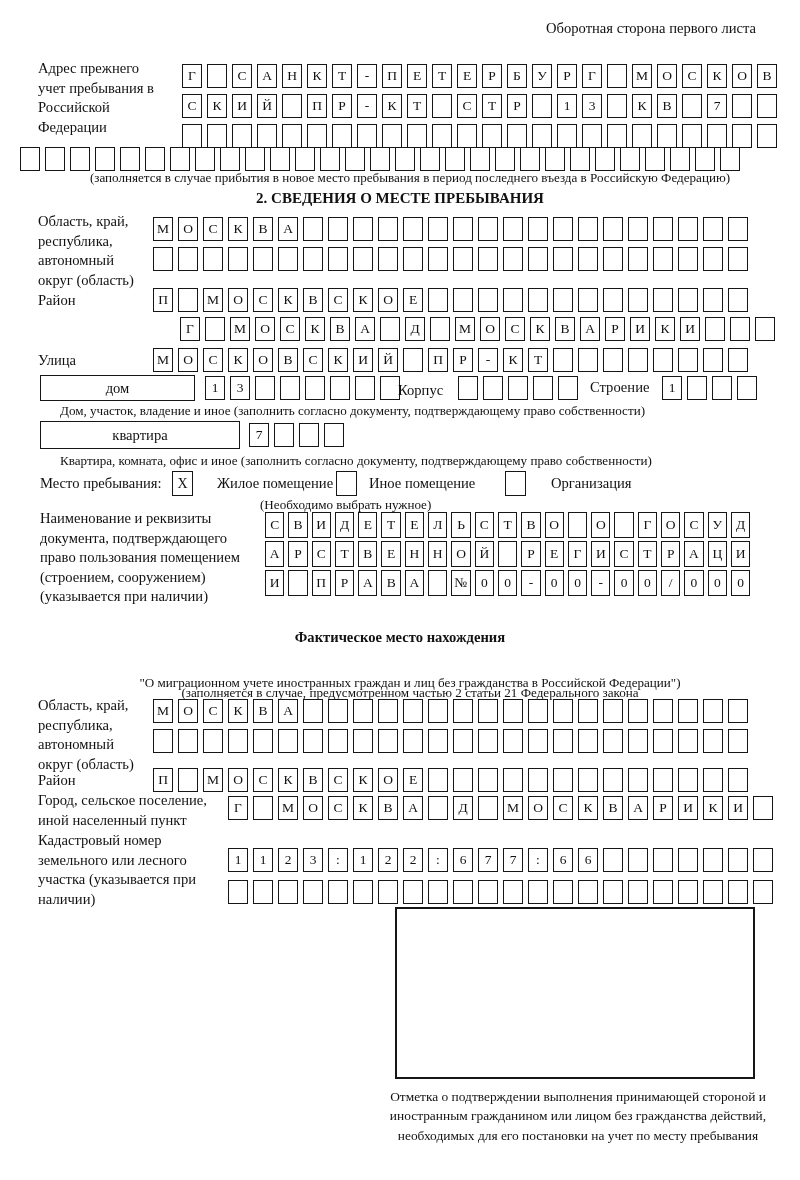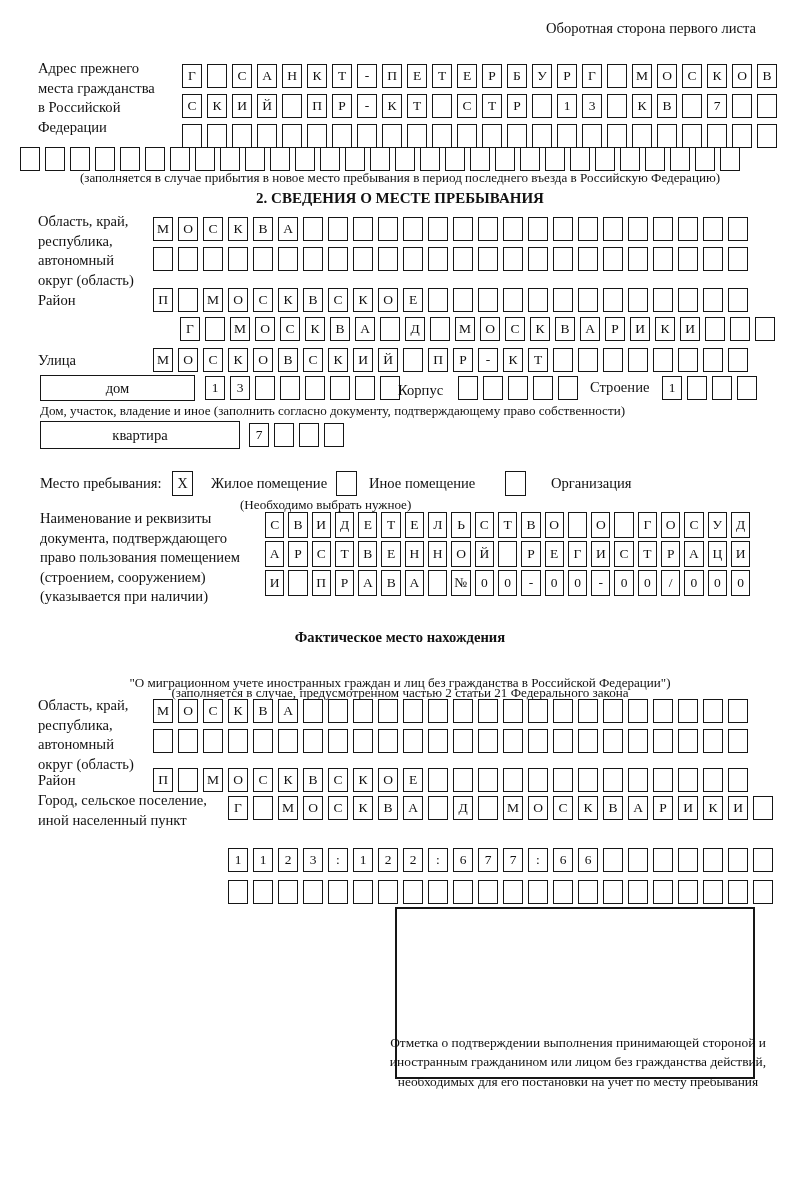--- a/index.html
+++ b/index.html
@@ -3,21 +3,21 @@
 <meta charset="utf-8">
 <style>
   html,body{margin:0;padding:0;background:#fff;}
   .page{
     position:relative;width:800px;height:1180px;background:#fff;
     font-family:"Liberation Serif","DejaVu Serif",serif;color:#111;overflow:hidden;border-radius:7px;
   }
   .abs{position:absolute;}
   .lbl{font-size:14.6px;line-height:19.5px;}
   .corner{font-size:14.6px;}
-  .note{font-size:13.1px;}
+  .note{font-size:13.1px;padding-left:20px;}
   .center{left:0;right:0;text-align:center;}
   .title{font-size:15px;font-weight:bold;}
   .cells{display:flex;gap:5px;}
   .cell{
     box-sizing:border-box;width:20px;height:24px;border:1.6px solid #161616;
     display:flex;align-items:center;justify-content:center;
     font-size:13.5px;line-height:1;background:#fff;flex:0 0 auto;
   }
   .cells.small{gap:4px;}
   .cells.small .cell{width:19.3px;height:26px;}
@@ -32,21 +32,21 @@
   .stampbox{box-sizing:border-box;border:2px solid #161616;background:#fff;}
   .caption{font-size:13.4px;line-height:19.3px;text-align:center;}
 </style>
 </head>
 <body>
 
 <div class="page">
 
   <div class="abs corner" style="top:20px;right:44px;">Оборотная сторона первого листа</div>
 
-  <div class="abs lbl" style="left:38px;top:59px;width:122px;">Адрес прежнего места гражданства в Российской Федерации</div>
+  <div class="abs lbl" style="left:38px;top:59px;width:122px;">Адрес прежнего учет пребывания в Российской Федерации</div>
   <div class="abs cells" style="left:182px;top:64px;">
       <div class="cell">Г</div>
       <div class="cell"></div>
       <div class="cell">С</div>
       <div class="cell">А</div>
       <div class="cell">Н</div>
       <div class="cell">К</div>
       <div class="cell">Т</div>
       <div class="cell">-</div>
       <div class="cell">П</div>
@@ -318,24 +318,25 @@
     </div>
   <div class="abs labelbox" style="left:40px;top:421px;width:200px;height:28px;">квартира</div>
 
   <div class="abs note" style="left:40px;top:403px;">Дом, участок, владение и иное (заполнить согласно документу, подтверждающему право собственности)</div>
   <div class="abs cells" style="left:249px;top:423px;">
       <div class="cell">7</div>
       <div class="cell"></div>
       <div class="cell"></div>
       <div class="cell"></div>
     </div>
+  <div class="abs note" style="left:40px;top:453px;">Квартира, комната, офис и иное (заполнить согласно документу, подтверждающему право собственности)</div>
 
   <div class="abs lbl" style="left:40px;top:474px;">Место пребывания:</div>
   <div class="abs checkbox" style="left:172px;top:471px;">X</div>
-  <div class="abs lbl" style="left:211px;top:474px;text-align:center;">Жилое помещение</div>
+  <div class="abs lbl" style="left:217px;top:474px;text-align:center;">Жилое помещение</div>
   <div class="abs checkbox" style="left:336px;top:471px;"></div>
   <div class="abs lbl" style="left:369px;top:474px;">Иное помещение</div>
   <div class="abs checkbox" style="left:505px;top:471px;"></div>
   <div class="abs lbl" style="left:551px;top:474px;">Организация</div>
   <div class="abs note" style="left:240px;top:497px;">(Необходимо выбрать нужное)</div>
 
   <div class="abs lbl" style="left:40px;top:509px;width:215px;">Наименование и реквизиты документа, подтверждающего право пользования помещением (строением, сооружением) (указывается при наличии)</div>
   <div class="abs cells small" style="left:265px;top:512px;">
       <div class="cell">С</div>
       <div class="cell">В</div>
@@ -511,20 +512,21 @@
       <div class="cell">К</div>
       <div class="cell">В</div>
       <div class="cell">А</div>
       <div class="cell">Р</div>
       <div class="cell">И</div>
       <div class="cell">К</div>
       <div class="cell">И</div>
       <div class="cell"></div>
     </div>
 
+  <div class="abs lbl" style="left:38px;top:831px;width:170px;">Кадастровый номер земельного или лесного участка (указывается при наличии)</div>
   <div class="abs cells" style="left:228px;top:848px;">
       <div class="cell">1</div>
       <div class="cell">1</div>
       <div class="cell">2</div>
       <div class="cell">3</div>
       <div class="cell">:</div>
       <div class="cell">1</div>
       <div class="cell">2</div>
       <div class="cell">2</div>
       <div class="cell">:</div>
@@ -561,15 +563,15 @@
       <div class="cell"></div>
       <div class="cell"></div>
       <div class="cell"></div>
       <div class="cell"></div>
       <div class="cell"></div>
       <div class="cell"></div>
       <div class="cell"></div>
     </div>
 
   <div class="abs stampbox" style="left:395px;top:907px;width:360px;height:172px;"></div>
-  <div class="abs caption" style="left:378px;top:1033px;width:400px;">Отметка о подтверждении выполнения принимающей стороной и иностранным гражданином или лицом без гражданства действий, необходимых для его постановки на учет по месту пребывания</div>
+  <div class="abs caption" style="left:378px;top:1087px;width:400px;">Отметка о подтверждении выполнения принимающей стороной и иностранным гражданином или лицом без гражданства действий, необходимых для его постановки на учет по месту пребывания</div>
 
 </div>
 
 </body></html>

